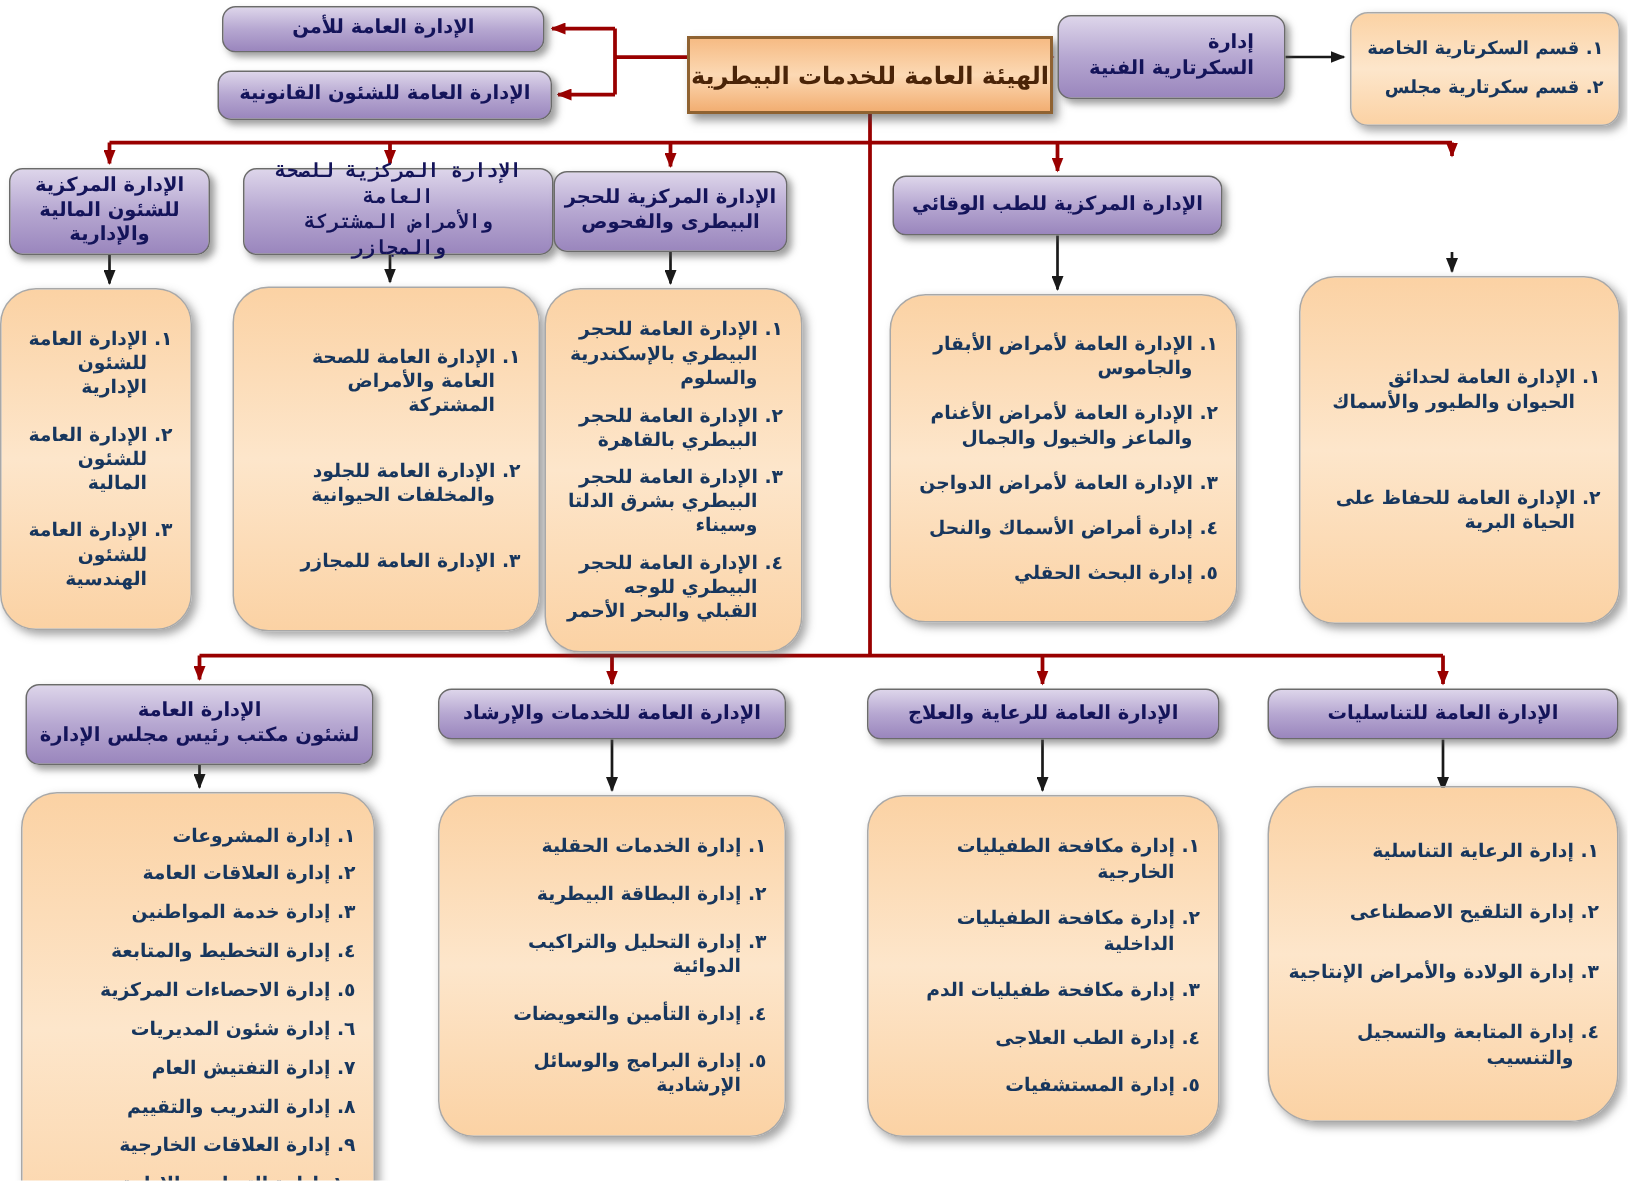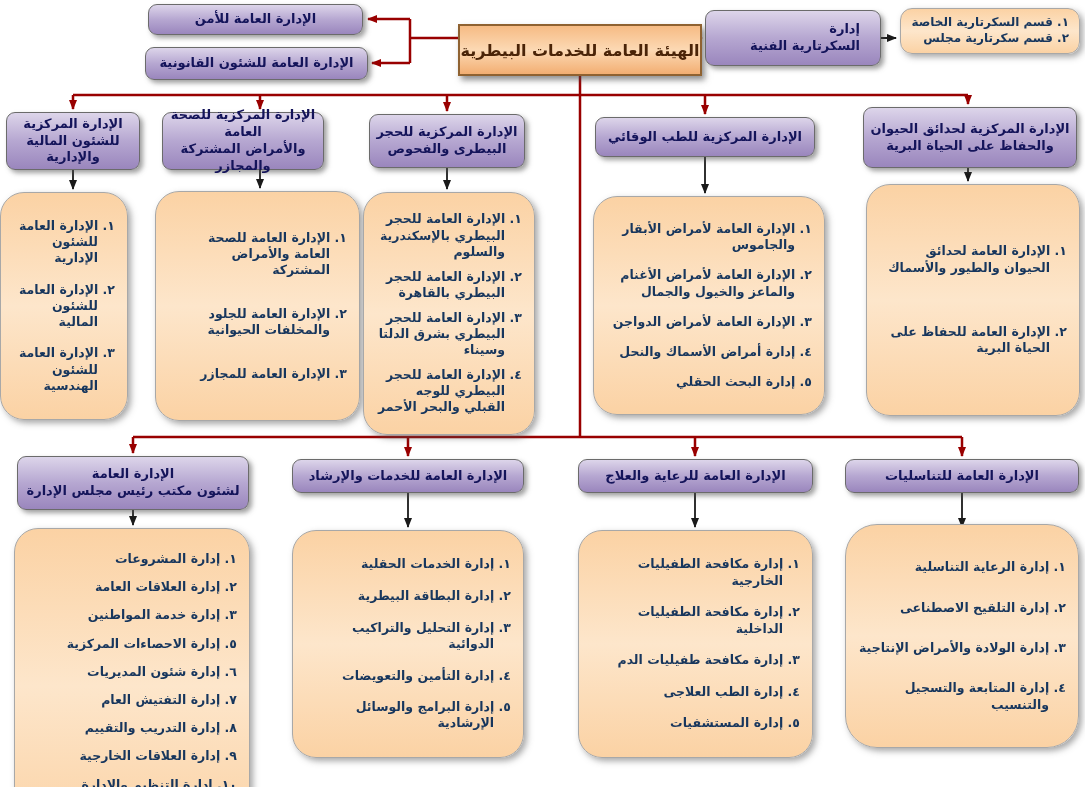--- a/index.html
+++ b/index.html
@@ -87,47 +87,43 @@
     <span>الهيئة العامة للخدمات البيطرية</span>
   </div>
 
   <div class="node purple" style="left:148px;top:4px;width:215px;height:31px;">
     <span>الإدارة العامة للأمن</span>
   </div>
   <div class="node purple" style="left:145px;top:47px;width:223px;height:33px;text-align:center;">
     <span>الإدارة العامة للشئون القانونية</span>
   </div>
 
-  <div class="node purple" style="left:705px;top:10px;width:176px;height:56px;justify-content:center;">
+  <div class="node purple" style="left:705px;top:10px;width:152px;height:56px;justify-content:center;">
     <span class="sec-label">إدارة
 السكرتارية الفنية</span>
   </div>
-  <div class="peach-list r12" style="left:900px;top:8px;width:180px;height:46px;">
+  <div class="peach-list r12" style="left:900px;top:8px;width:180px;height:76px;">
       <div class="li">١. قسم السكرتارية الخاصة</div>
       <div class="li">٢. قسم سكرتارية مجلس</div>
     </div>
 
   <div class="node purple" style="left:6px;top:112px;width:134px;height:58px;">
     <span>الإدارة المركزية
 للشئون المالية والإدارية</span>
   </div>
-  <div class="node purple" style="left:162px;top:112px;width:162px;height:58px;">
+  <div class="node purple" style="left:162px;top:112px;width:207px;height:58px;font-family:Liberation Mono, monospace;">
     <span>الإدارة المركزية للصحة العامة
 والأمراض المشتركة والمجازر</span>
   </div>
   <div class="node purple" style="left:369px;top:114px;width:156px;height:54px;">
     <span>الإدارة المركزية للحجر
 البيطرى والفحوص</span>
   </div>
   <div class="node purple" style="left:595px;top:117px;width:220px;height:40px;">
     <span>الإدارة المركزية للطب الوقائي</span>
-  </div>
-  <div class="node purple" style="left:863px;top:107px;width:214px;height:61px;">
-    <span>الإدارة المركزية لحدائق الحيوان
-والحفاظ على الحياة البرية</span>
   </div>
 
   <div class="peach-list" style="left:0px;top:192px;width:128px;height:228px;">
       <div class="li">١. الإدارة العامة للشئون الإدارية</div>
       <div class="li">٢. الإدارة العامة للشئون المالية</div>
       <div class="li">٣. الإدارة العامة للشئون الهندسية</div>
     </div>
   <div class="peach-list" style="left:155px;top:191px;width:205px;height:230px;padding-left:16px;">
       <div class="li">١. الإدارة العامة للصحة العامة والأمراض المشتركة</div>
       <div class="li">٢. الإدارة العامة للجلود والمخلفات الحيوانية</div>
@@ -162,20 +158,21 @@
     <span>الإدارة العامة للرعاية والعلاج</span>
   </div>
   <div class="node purple" style="left:845px;top:459px;width:234px;height:34px;">
     <span>الإدارة العامة للتناسليات</span>
   </div>
 
   <div class="peach-list" style="left:14px;top:528px;width:236px;height:316px;">
       <div class="li">١. إدارة المشروعات</div>
       <div class="li">٢. إدارة العلاقات العامة</div>
       <div class="li">٣. إدارة خدمة المواطنين</div>
+      <div class="li">٤. إدارة التخطيط والمتابعة</div>
       <div class="li">٥. إدارة الاحصاءات المركزية</div>
       <div class="li">٦. إدارة شئون المديريات</div>
       <div class="li">٧. إدارة التفتيش العام</div>
       <div class="li">٨. إدارة التدريب والتقييم</div>
       <div class="li">٩. إدارة العلاقات الخارجية</div>
       <div class="li">١٠. إدارة التنظيم والادارة</div>
       <div class="li">١١. مركز المعلومات</div>
     </div>
   <div class="peach-list" style="left:292px;top:530px;width:232px;height:228px;">
       <div class="li">١. إدارة الخدمات الحقلية</div>

